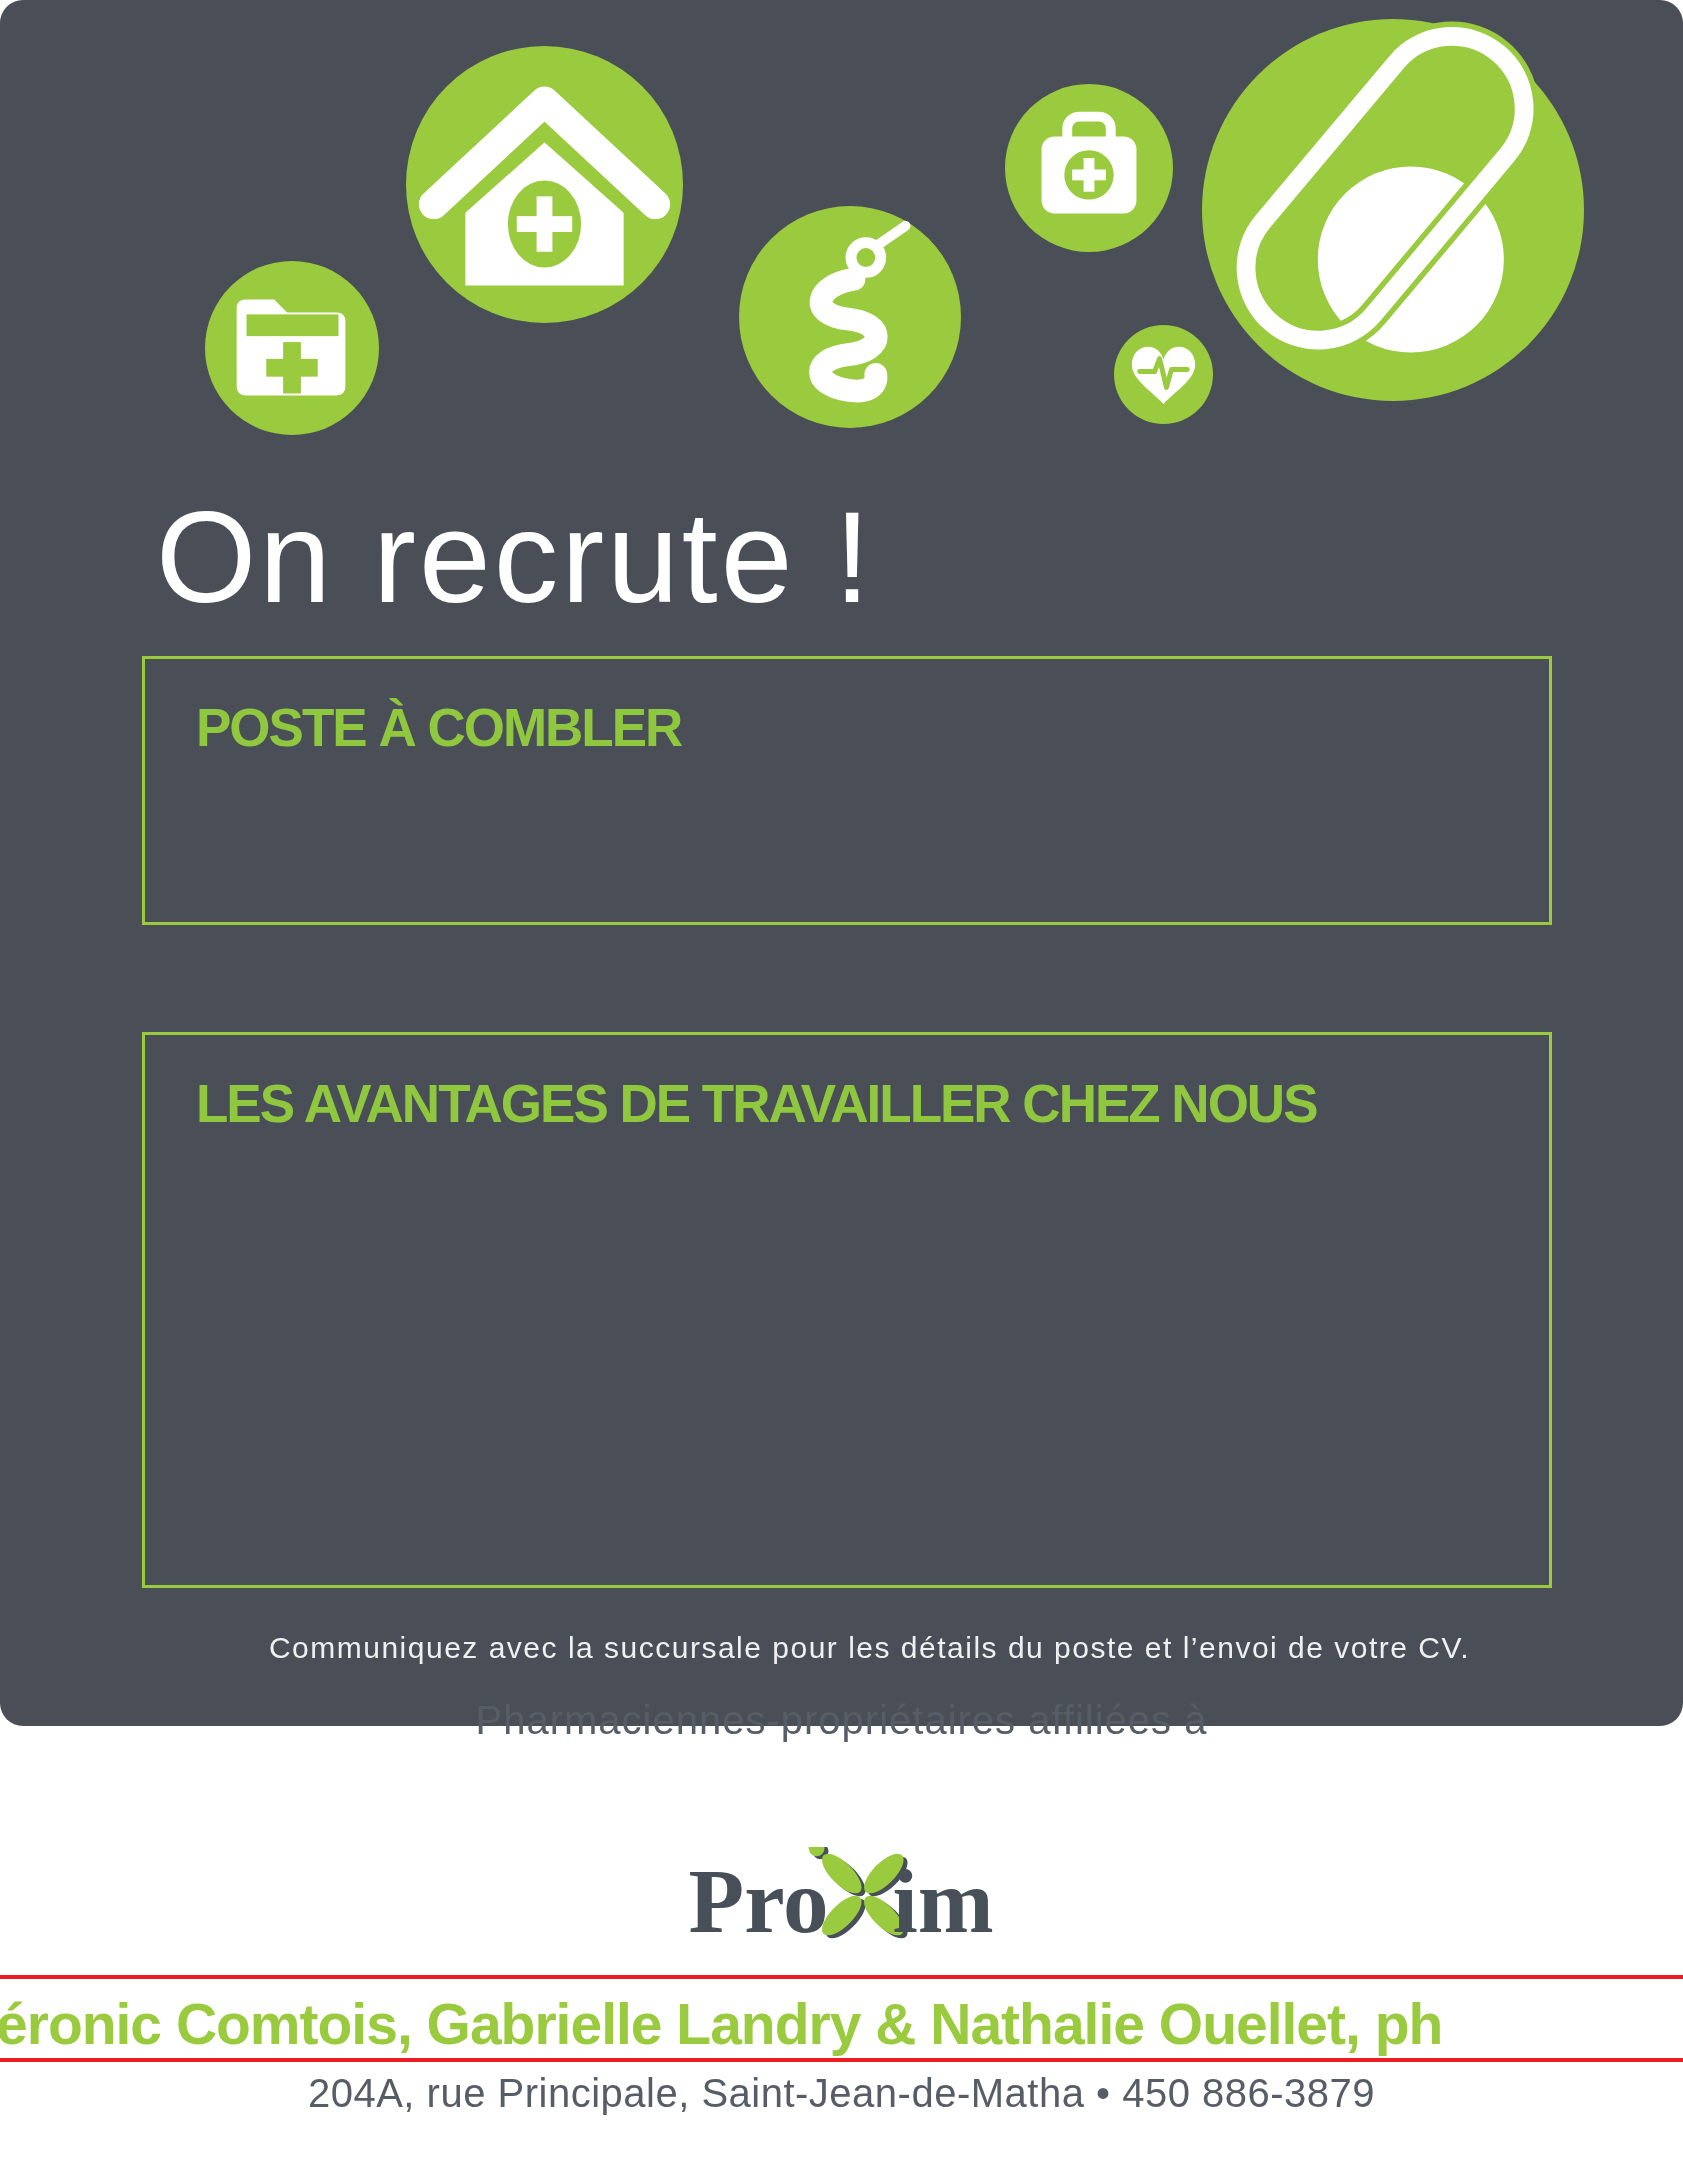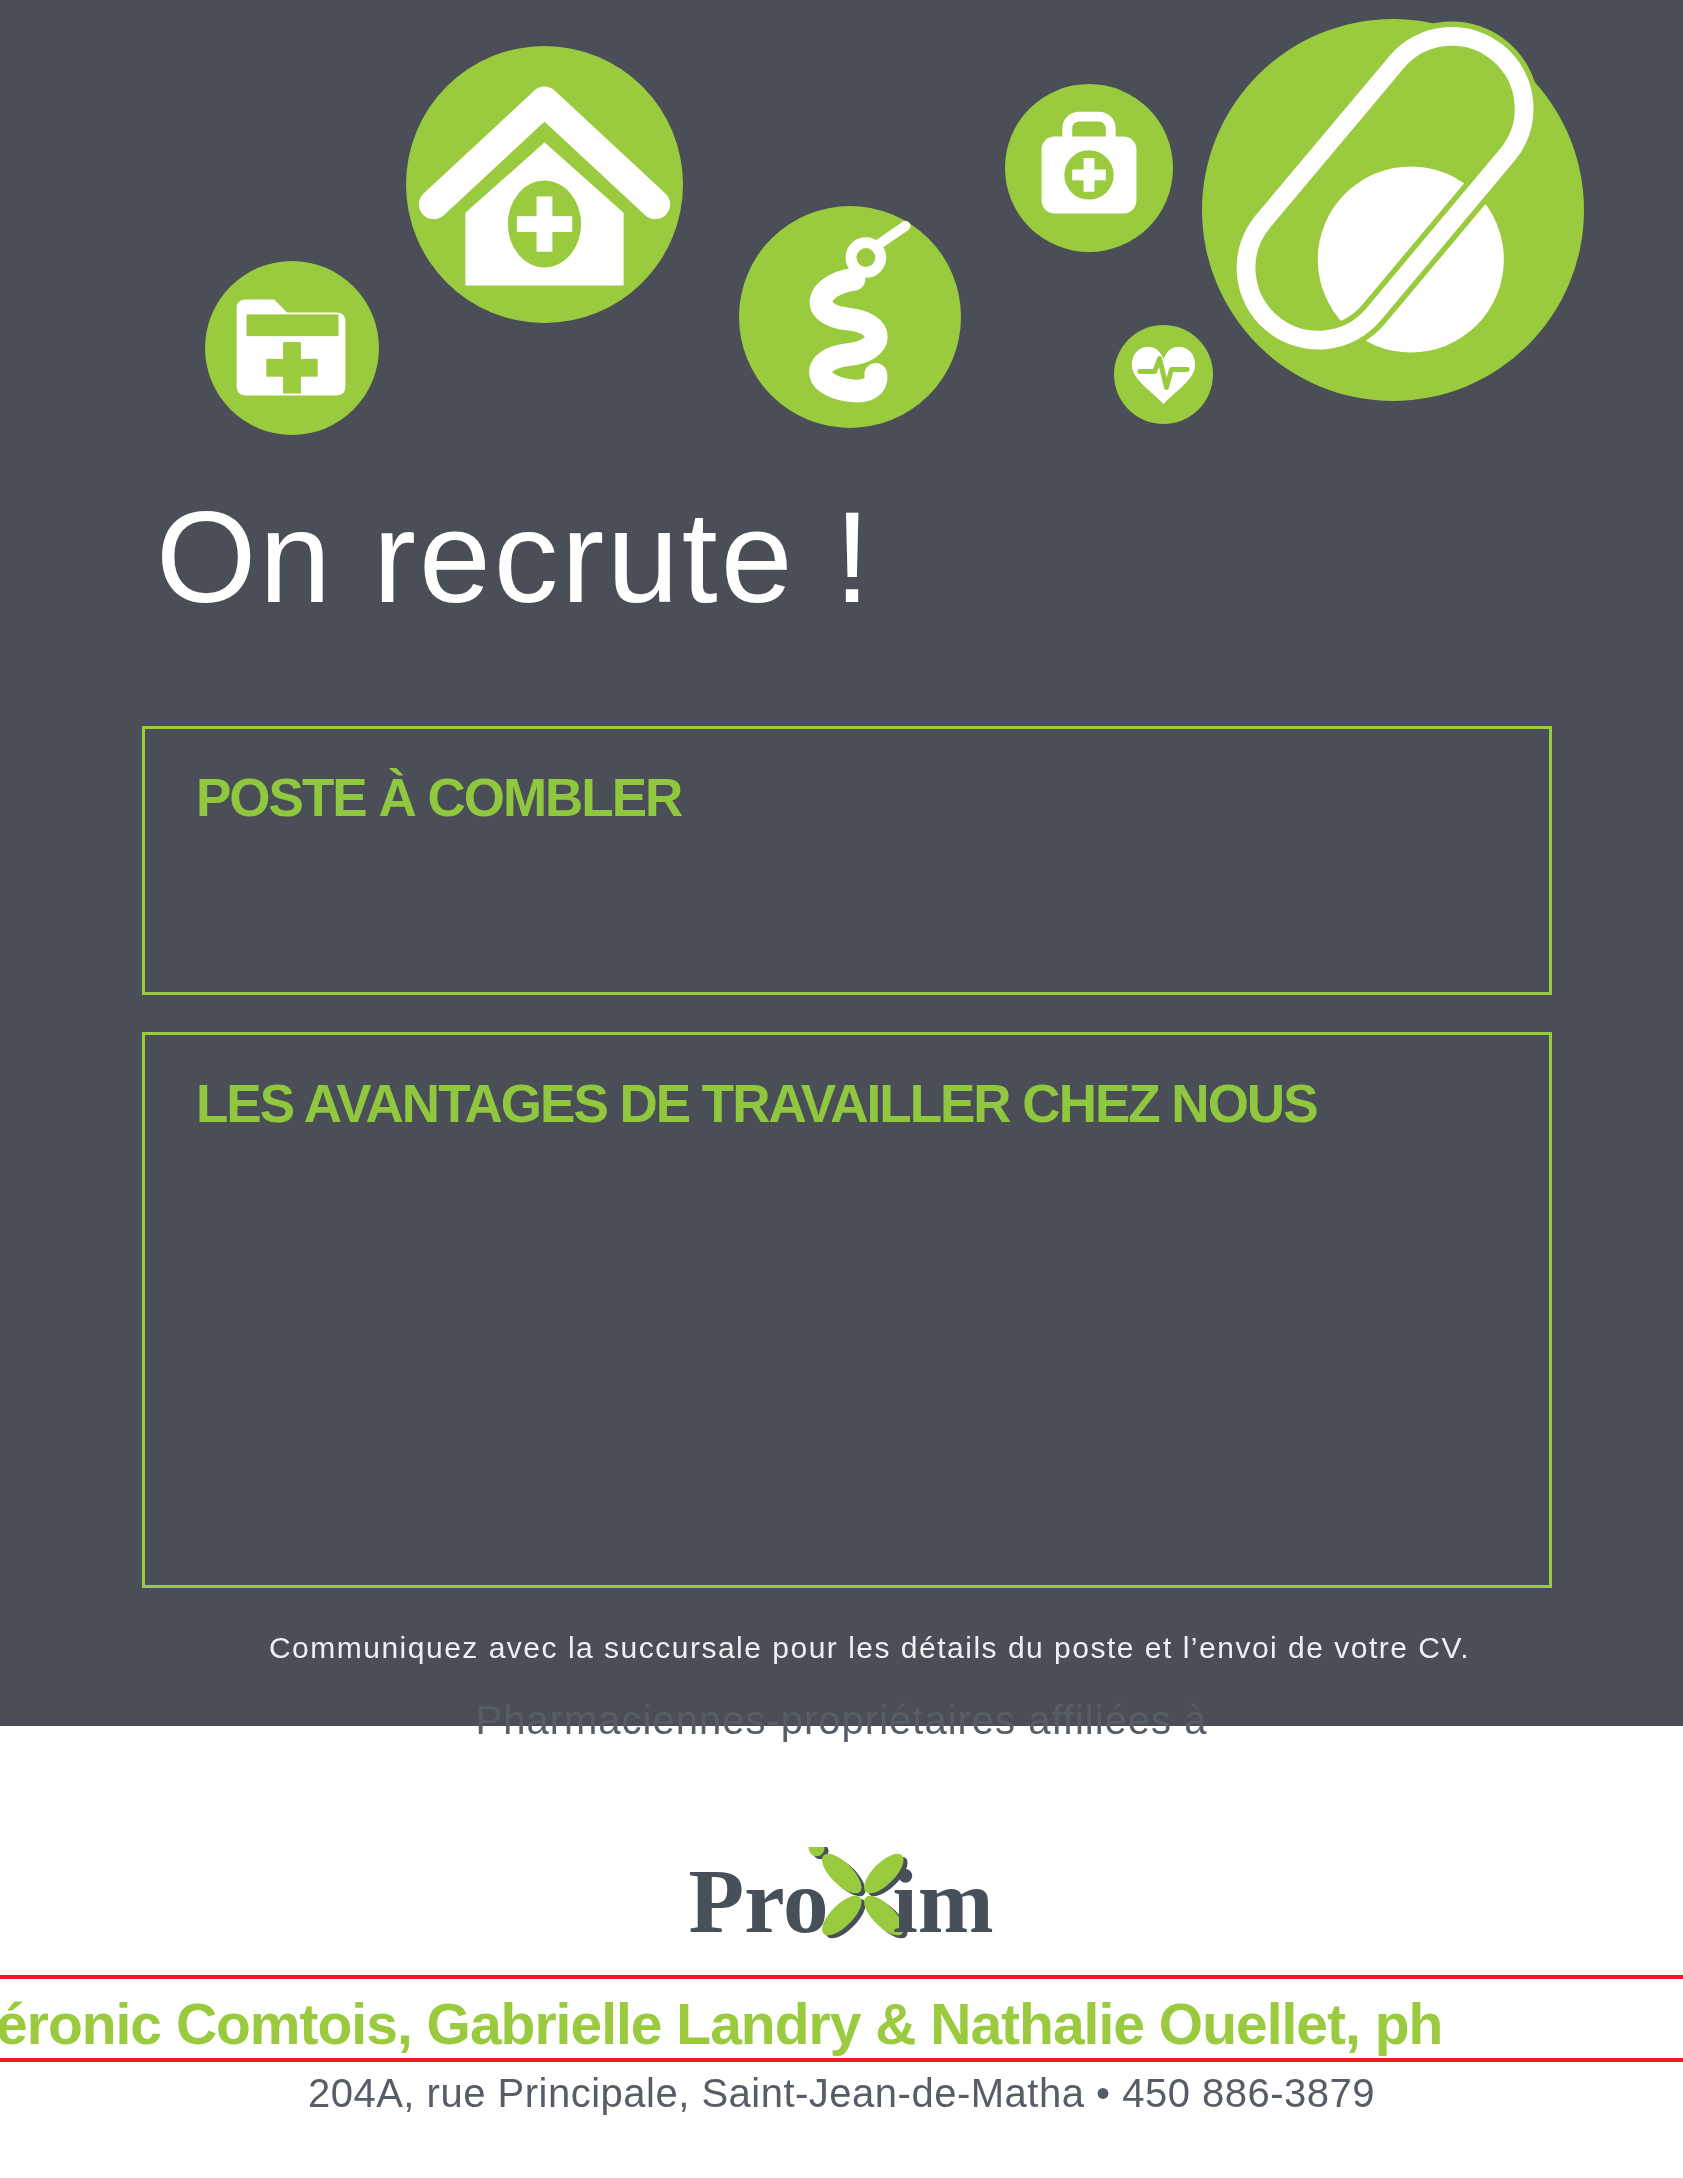--- a/index.html
+++ b/index.html
@@ -9,29 +9,29 @@
     --red:#ed1c24;
     --slate:#474f58;
     --muted:#575d66;
     --note:#eef0f2;
   }
   html,body{margin:0;padding:0;background:#ffffff;}
   .poster{
     position:relative;width:1683px;height:2178px;overflow:hidden;
     background:#ffffff;font-family:"Liberation Sans",sans-serif;
   }
-  .dark-section{position:absolute;left:0;top:0;width:1683px;height:1726px;background:var(--dark);}
+  .dark-section{position:absolute;left:0;top:0;width:1683px;height:1726px;background:var(--dark);border-radius:23px;}
   .icon-circle{position:absolute;border-radius:50%;background:var(--green);display:flex;align-items:center;justify-content:center;}
   .icon-circle svg{display:block;}
   .hero-title{
     position:absolute;left:156px;top:493px;margin:0;
     color:#ffffff;font-size:129px;font-weight:300;line-height:1;letter-spacing:3px;white-space:nowrap;
   }
   .field-box{position:absolute;left:142px;width:1410px;border:3px solid var(--green);box-sizing:border-box;background:transparent;}
-  .box-poste{top:726px;height:269px;}
+  .box-poste{top:656px;height:269px;}
   .box-avantages{top:1032px;height:556px;}
   .field-box h2{
     margin:0;padding:40px 0 0 51px;color:var(--green-text);
     font-size:53px;font-weight:bold;letter-spacing:-2px;line-height:1.1;white-space:nowrap;
   }
   .contact-note{
     position:absolute;left:0;top:1630px;width:1683px;margin:0;text-align:center;
     color:var(--note);font-size:30px;font-weight:300;letter-spacing:1.5px;line-height:1.2;padding-left:28px;
   }
   .affiliation{

